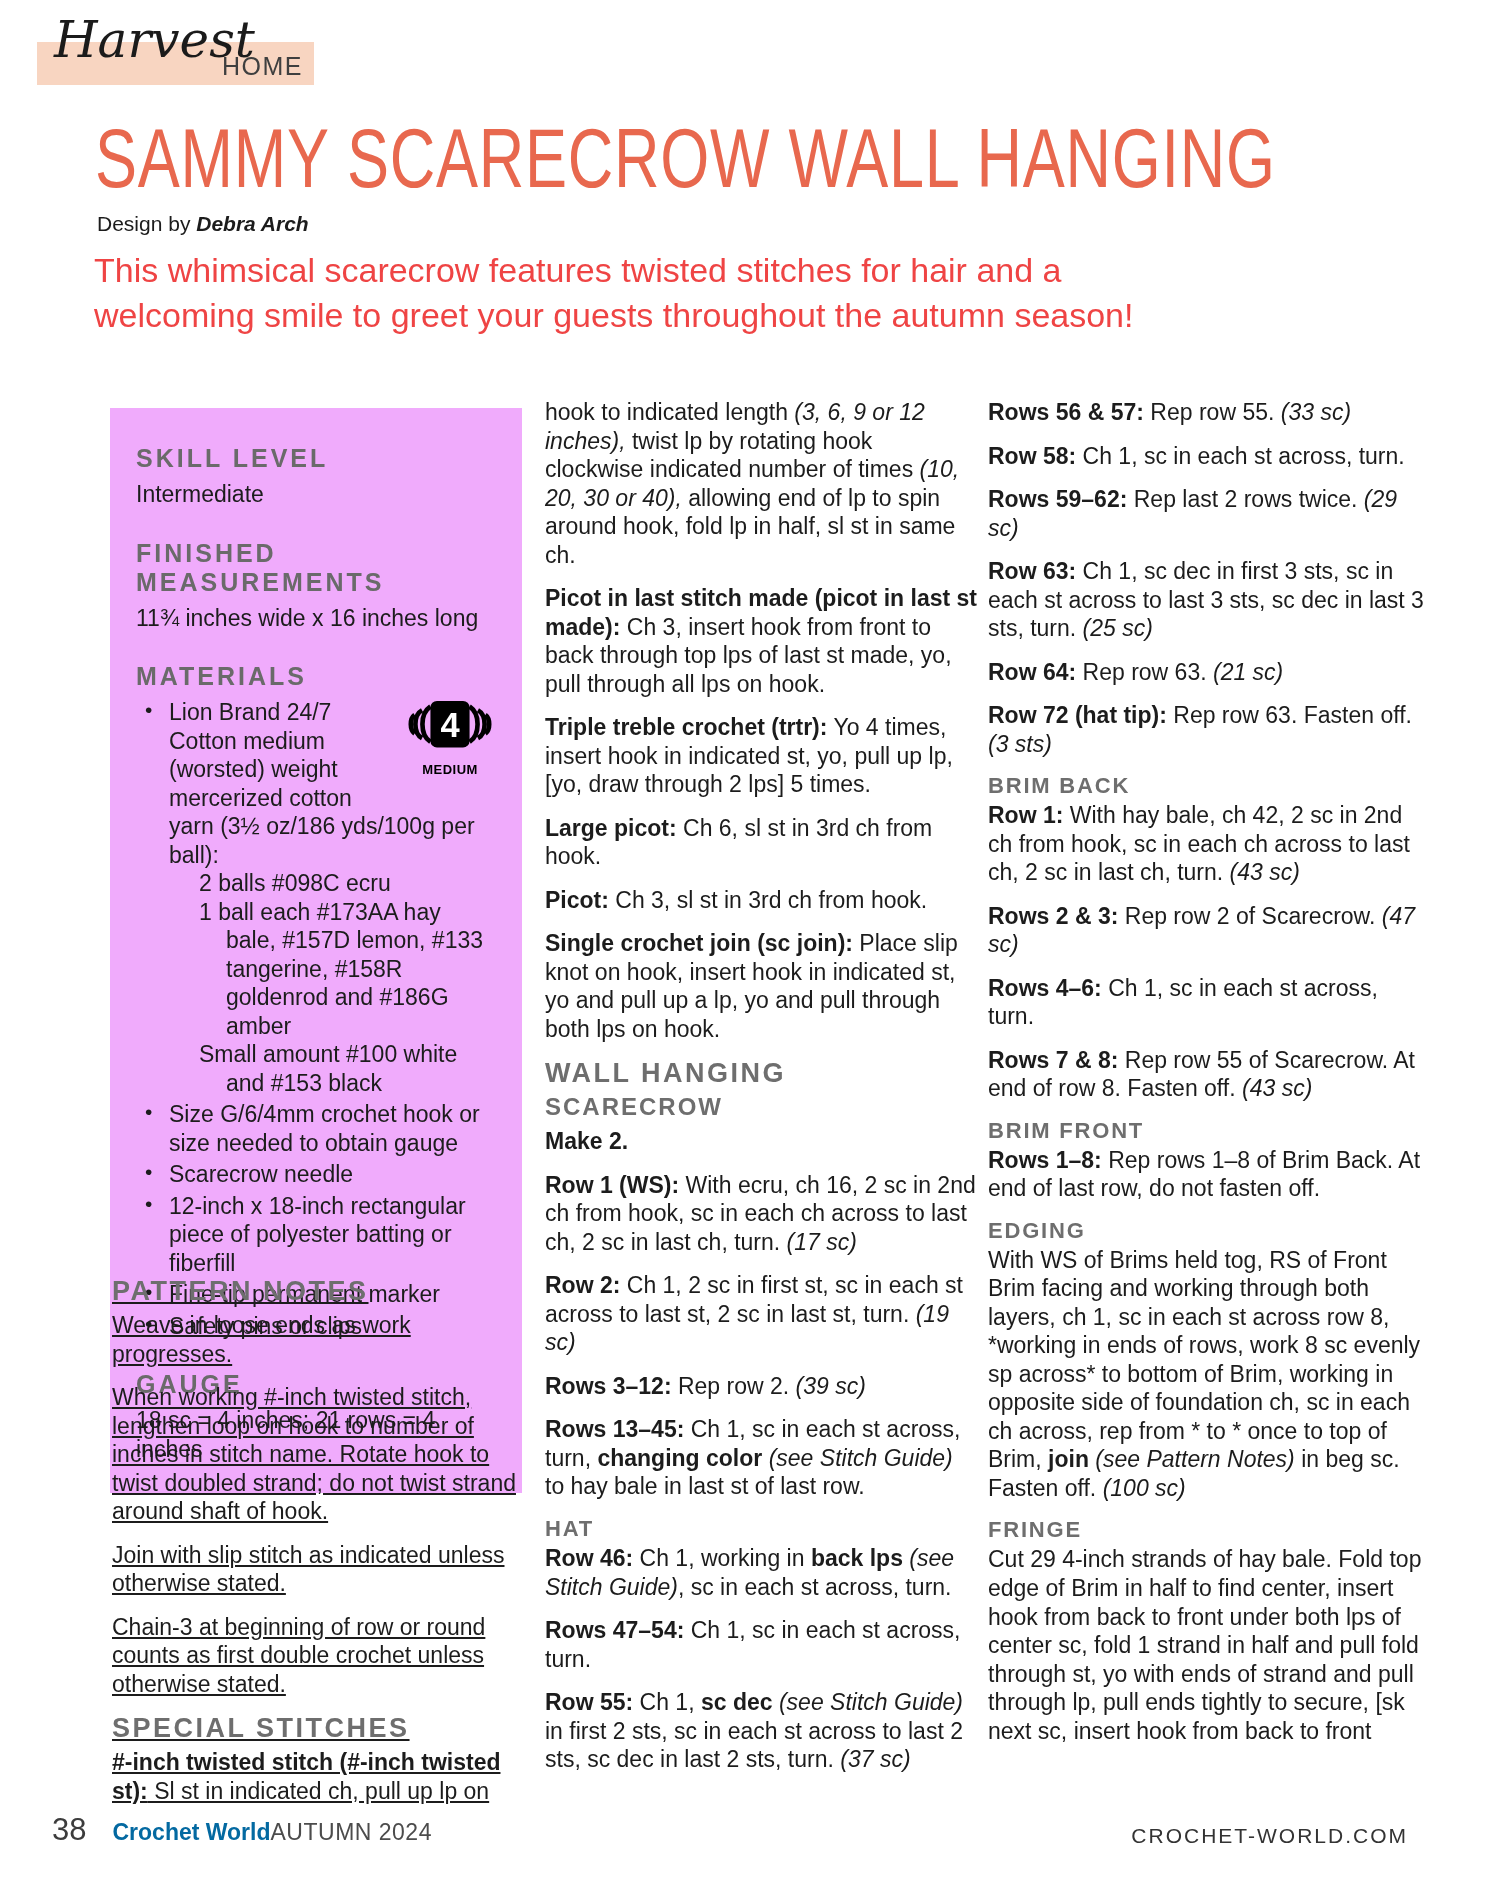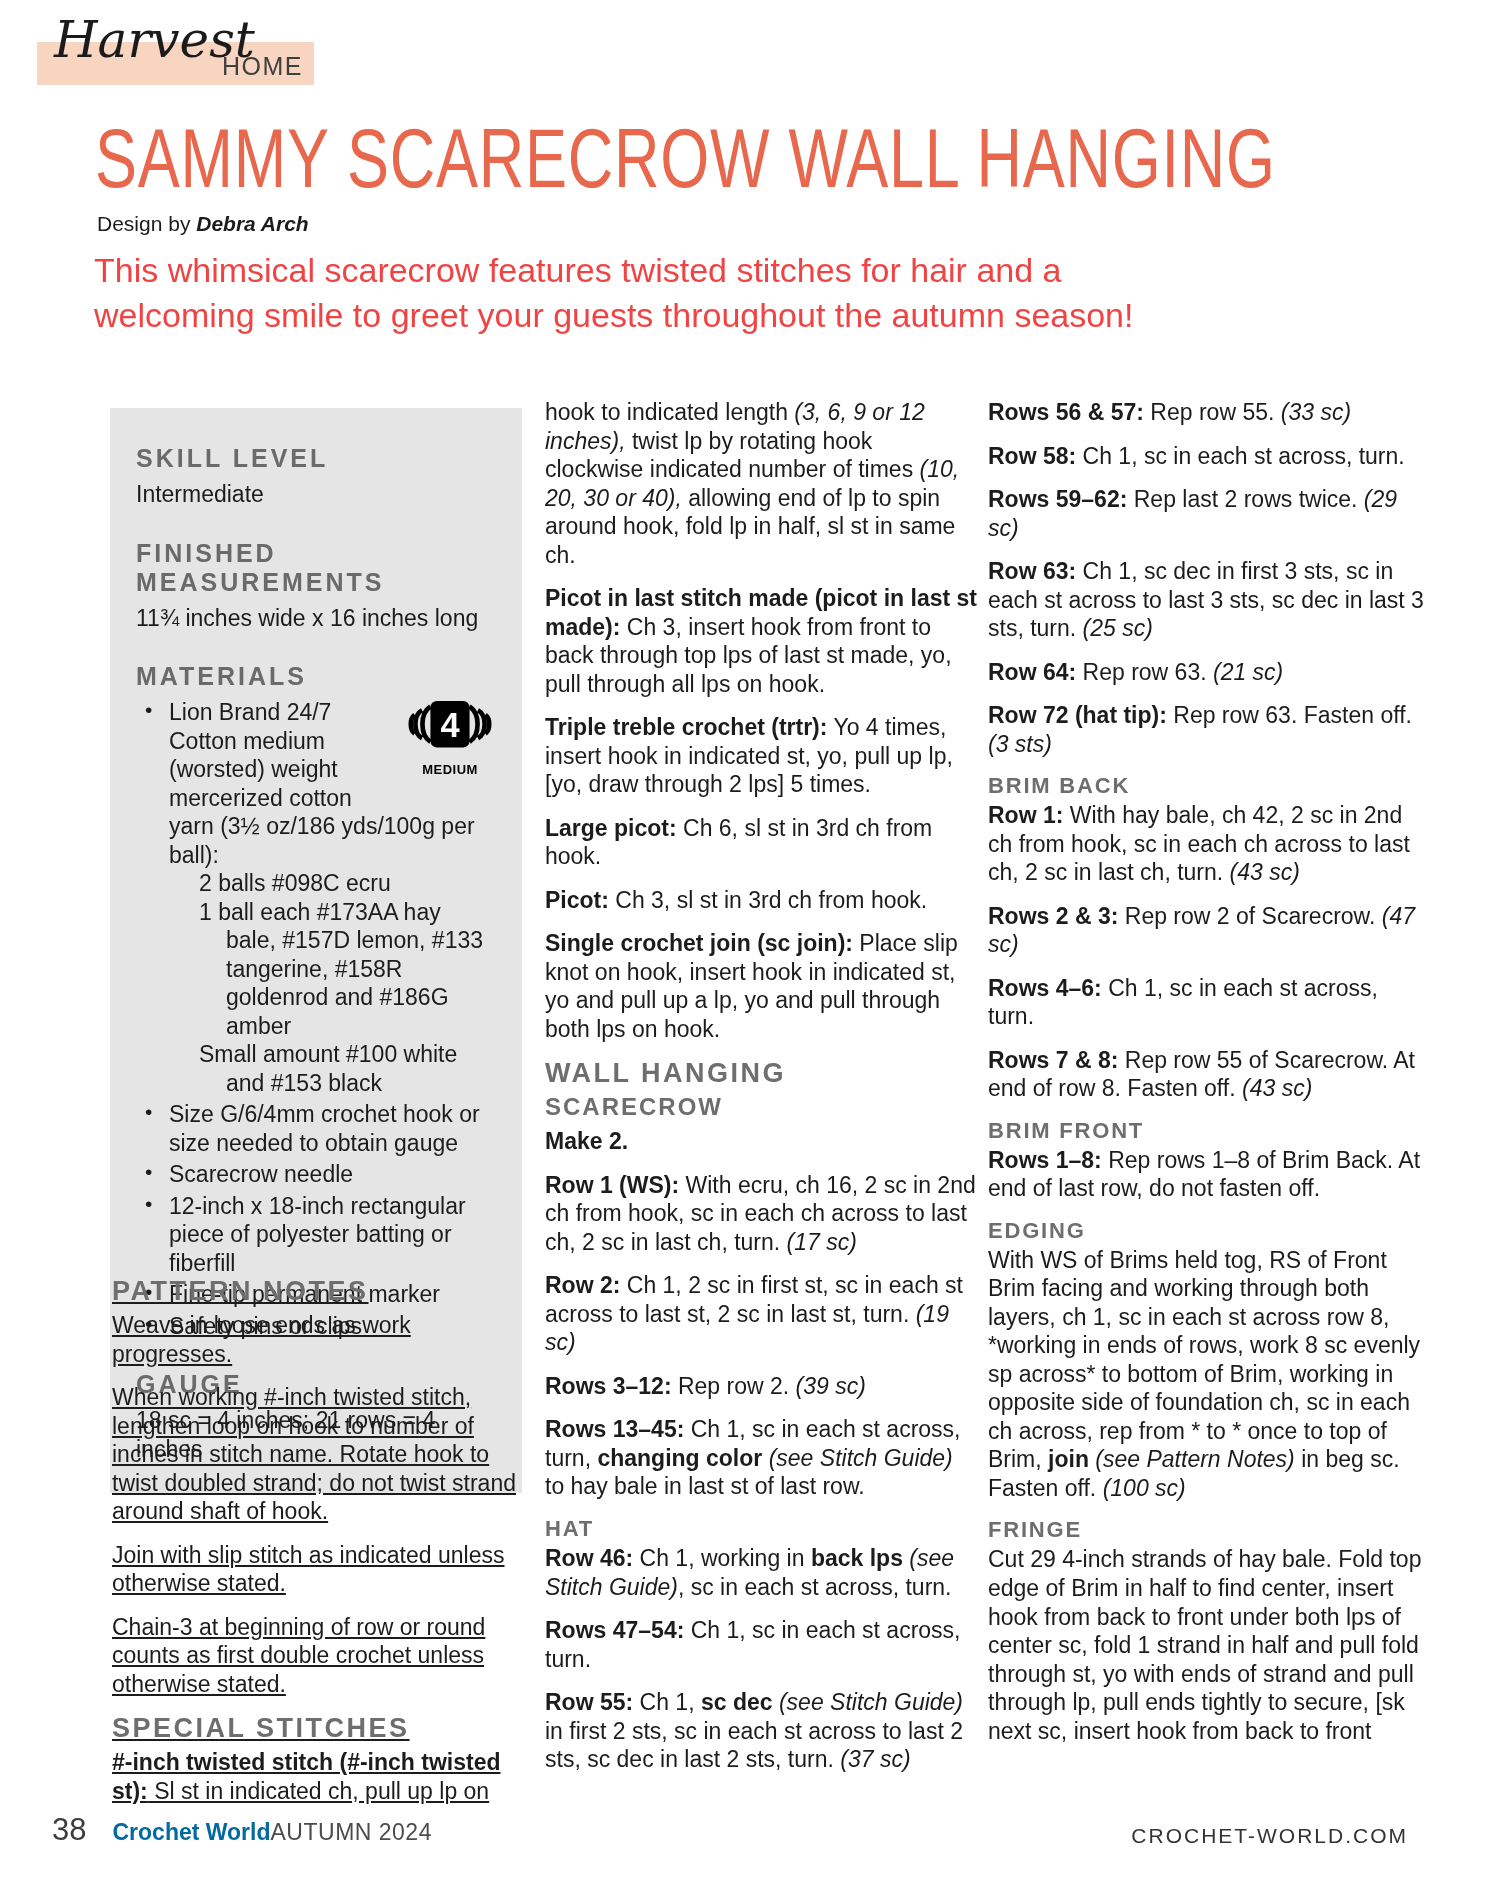--- a/index.html
+++ b/index.html
@@ -15,21 +15,21 @@
 
   .title { position:absolute; left:95px; top:116px; font-size:84px; font-weight:300; line-height:1;
            color:#E8684E; white-space:nowrap; letter-spacing:1px;
            transform:scaleX(0.75); transform-origin:left top; }
   .byline { position:absolute; left:97px; top:212px; font-size:21px; }
   .byline .name { font-weight:bold; font-style:italic; }
   .intro { position:absolute; left:94px; top:248px; font-size:34px; line-height:1.33; color:#ef4444; }
 
   
   .info-box  { position:absolute; left:110px; top:408px; width:412px; min-height:832px;
-               background:#e5e5e5; padding:36px 26px 26px 26px; }
+               background:#f0abfc; padding:36px 26px 26px 26px; }
   .left-rest { position:absolute; left:112px; top:1276px; width:414px;text-decoration:underline; }
   .col-mid   { position:absolute; left:545px; top:398px; width:432px; }
   .col-right { position:absolute; left:988px; top:398px; width:440px; }
 
   .para { font-size:23px; line-height:1.24; margin-bottom:15px; }
   .h1  { font-size:27px; font-weight:bold; color:#6e6e6e; letter-spacing:2.5px; margin:10px 0 4px; }
   .h2  { font-size:24px; font-weight:bold; color:#6e6e6e; letter-spacing:2px;   margin:0 0 6px; }
   .h3  { font-size:22px; font-weight:bold; color:#6e6e6e; letter-spacing:1.8px; margin:10px 0 2px; }
   .bxh { font-size:25px; font-weight:bold; color:#6a6a6a; letter-spacing:3px;   margin:30px 0 7px; }
   .info-box .bxh:first-child, .left-rest .h1:first-child { margin-top:0; }

